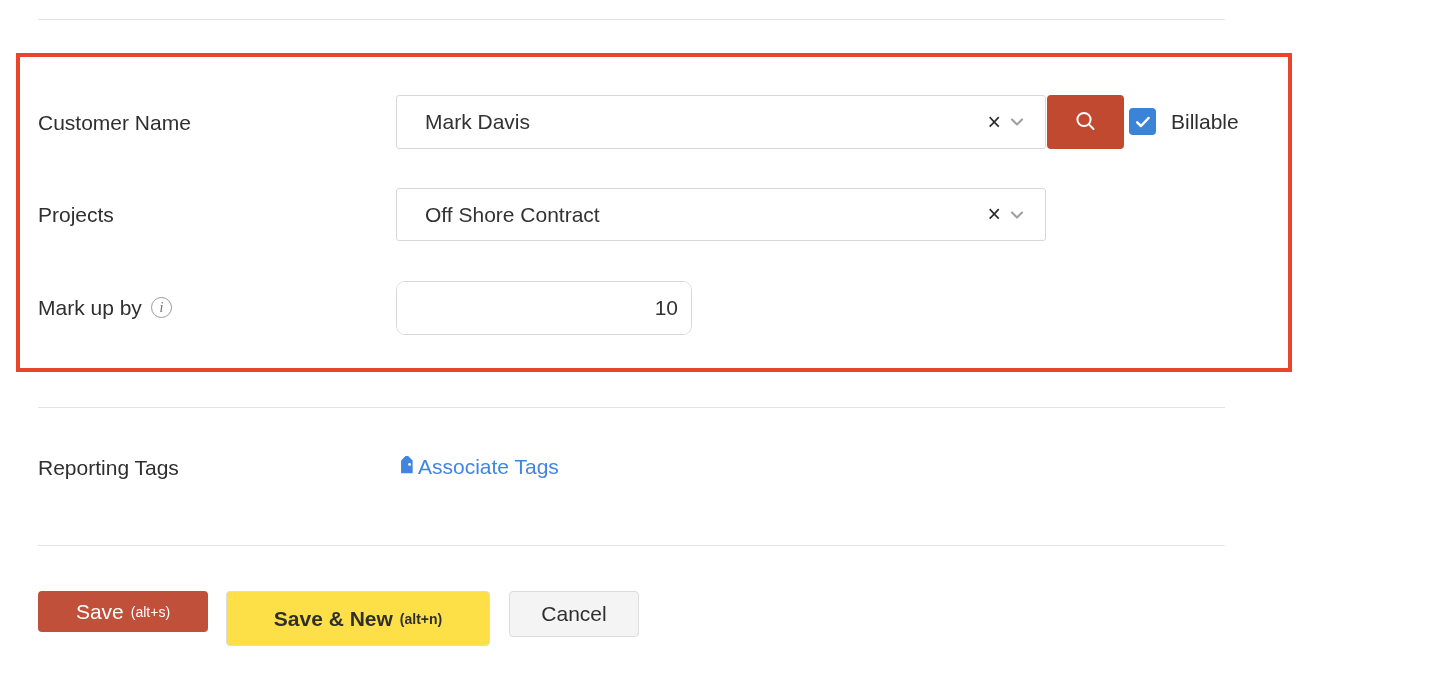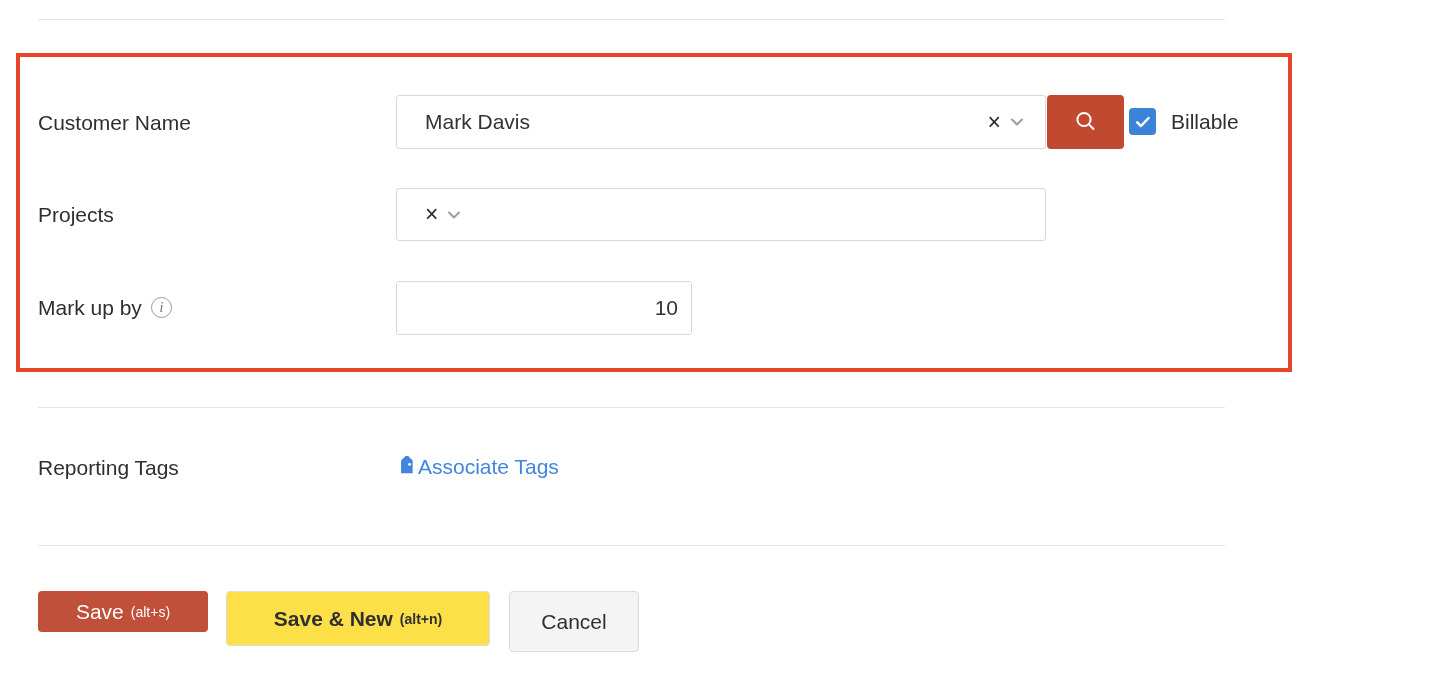--- a/index.html
+++ b/index.html
@@ -141,21 +141,21 @@
   
   #markup-group {
     position: absolute;
     left: 396px;
     top: 281px;
     width: 296px;
     height: 54px;
     display: flex;
     box-sizing: border-box;
     border: 1px solid #d8d8d8;
-    border-radius: 3px;
+    border-radius: 9px;
     overflow: hidden;
     background: #ffffff;
   }
   #markup-input {
     flex: 1;
     border: none;
     outline: none;
     text-align: right;
     font-size: 21px;
     font-family: "Liberation Sans", sans-serif;
@@ -234,21 +234,21 @@
     height: 55px;
     background: #fde047;
     border: 1px solid #dcdcdc;
     color: #2f2f2f;
     font-weight: bold;
   }
   #btn-cancel {
     left: 509px;
     top: 591px;
     width: 130px;
-    height: 61px;
+    height: 46px;
     background: #f4f4f4;
     border: 1px solid #dcdcdc;
     color: #2f2f2f;
   }
 </style>
 </head>
 <body>
 
 <div class="divider" id="divider-top"></div>
 
@@ -282,20 +282,21 @@
     <svg width="18" height="18" viewBox="0 0 18 18">
       <path d="M3.2 9.3 L7 13 L14.6 5" fill="none" stroke="#ffffff" stroke-width="2.5" stroke-linecap="round" stroke-linejoin="round"></path>
     </svg>
   </span>
   <span id="billable-label">Billable</span>
 </div>
 
 <div class="row-label" id="label-projects">Projects</div>
 
 <div class="select-field" id="field-projects">
+  <span class="select-value">Off Shore Contract</span>
   <span class="select-icons">
     <span class="clear-x">×</span>
     <span class="chev">
       <svg width="16" height="16" viewBox="0 0 16 16">
         <path d="M3 5.5 L8 10.5 L13 5.5" fill="none" stroke="#9e9e9e" stroke-width="2.1" stroke-linecap="round" stroke-linejoin="round"></path>
       </svg>
     </span>
   </span>
 </div>
 

